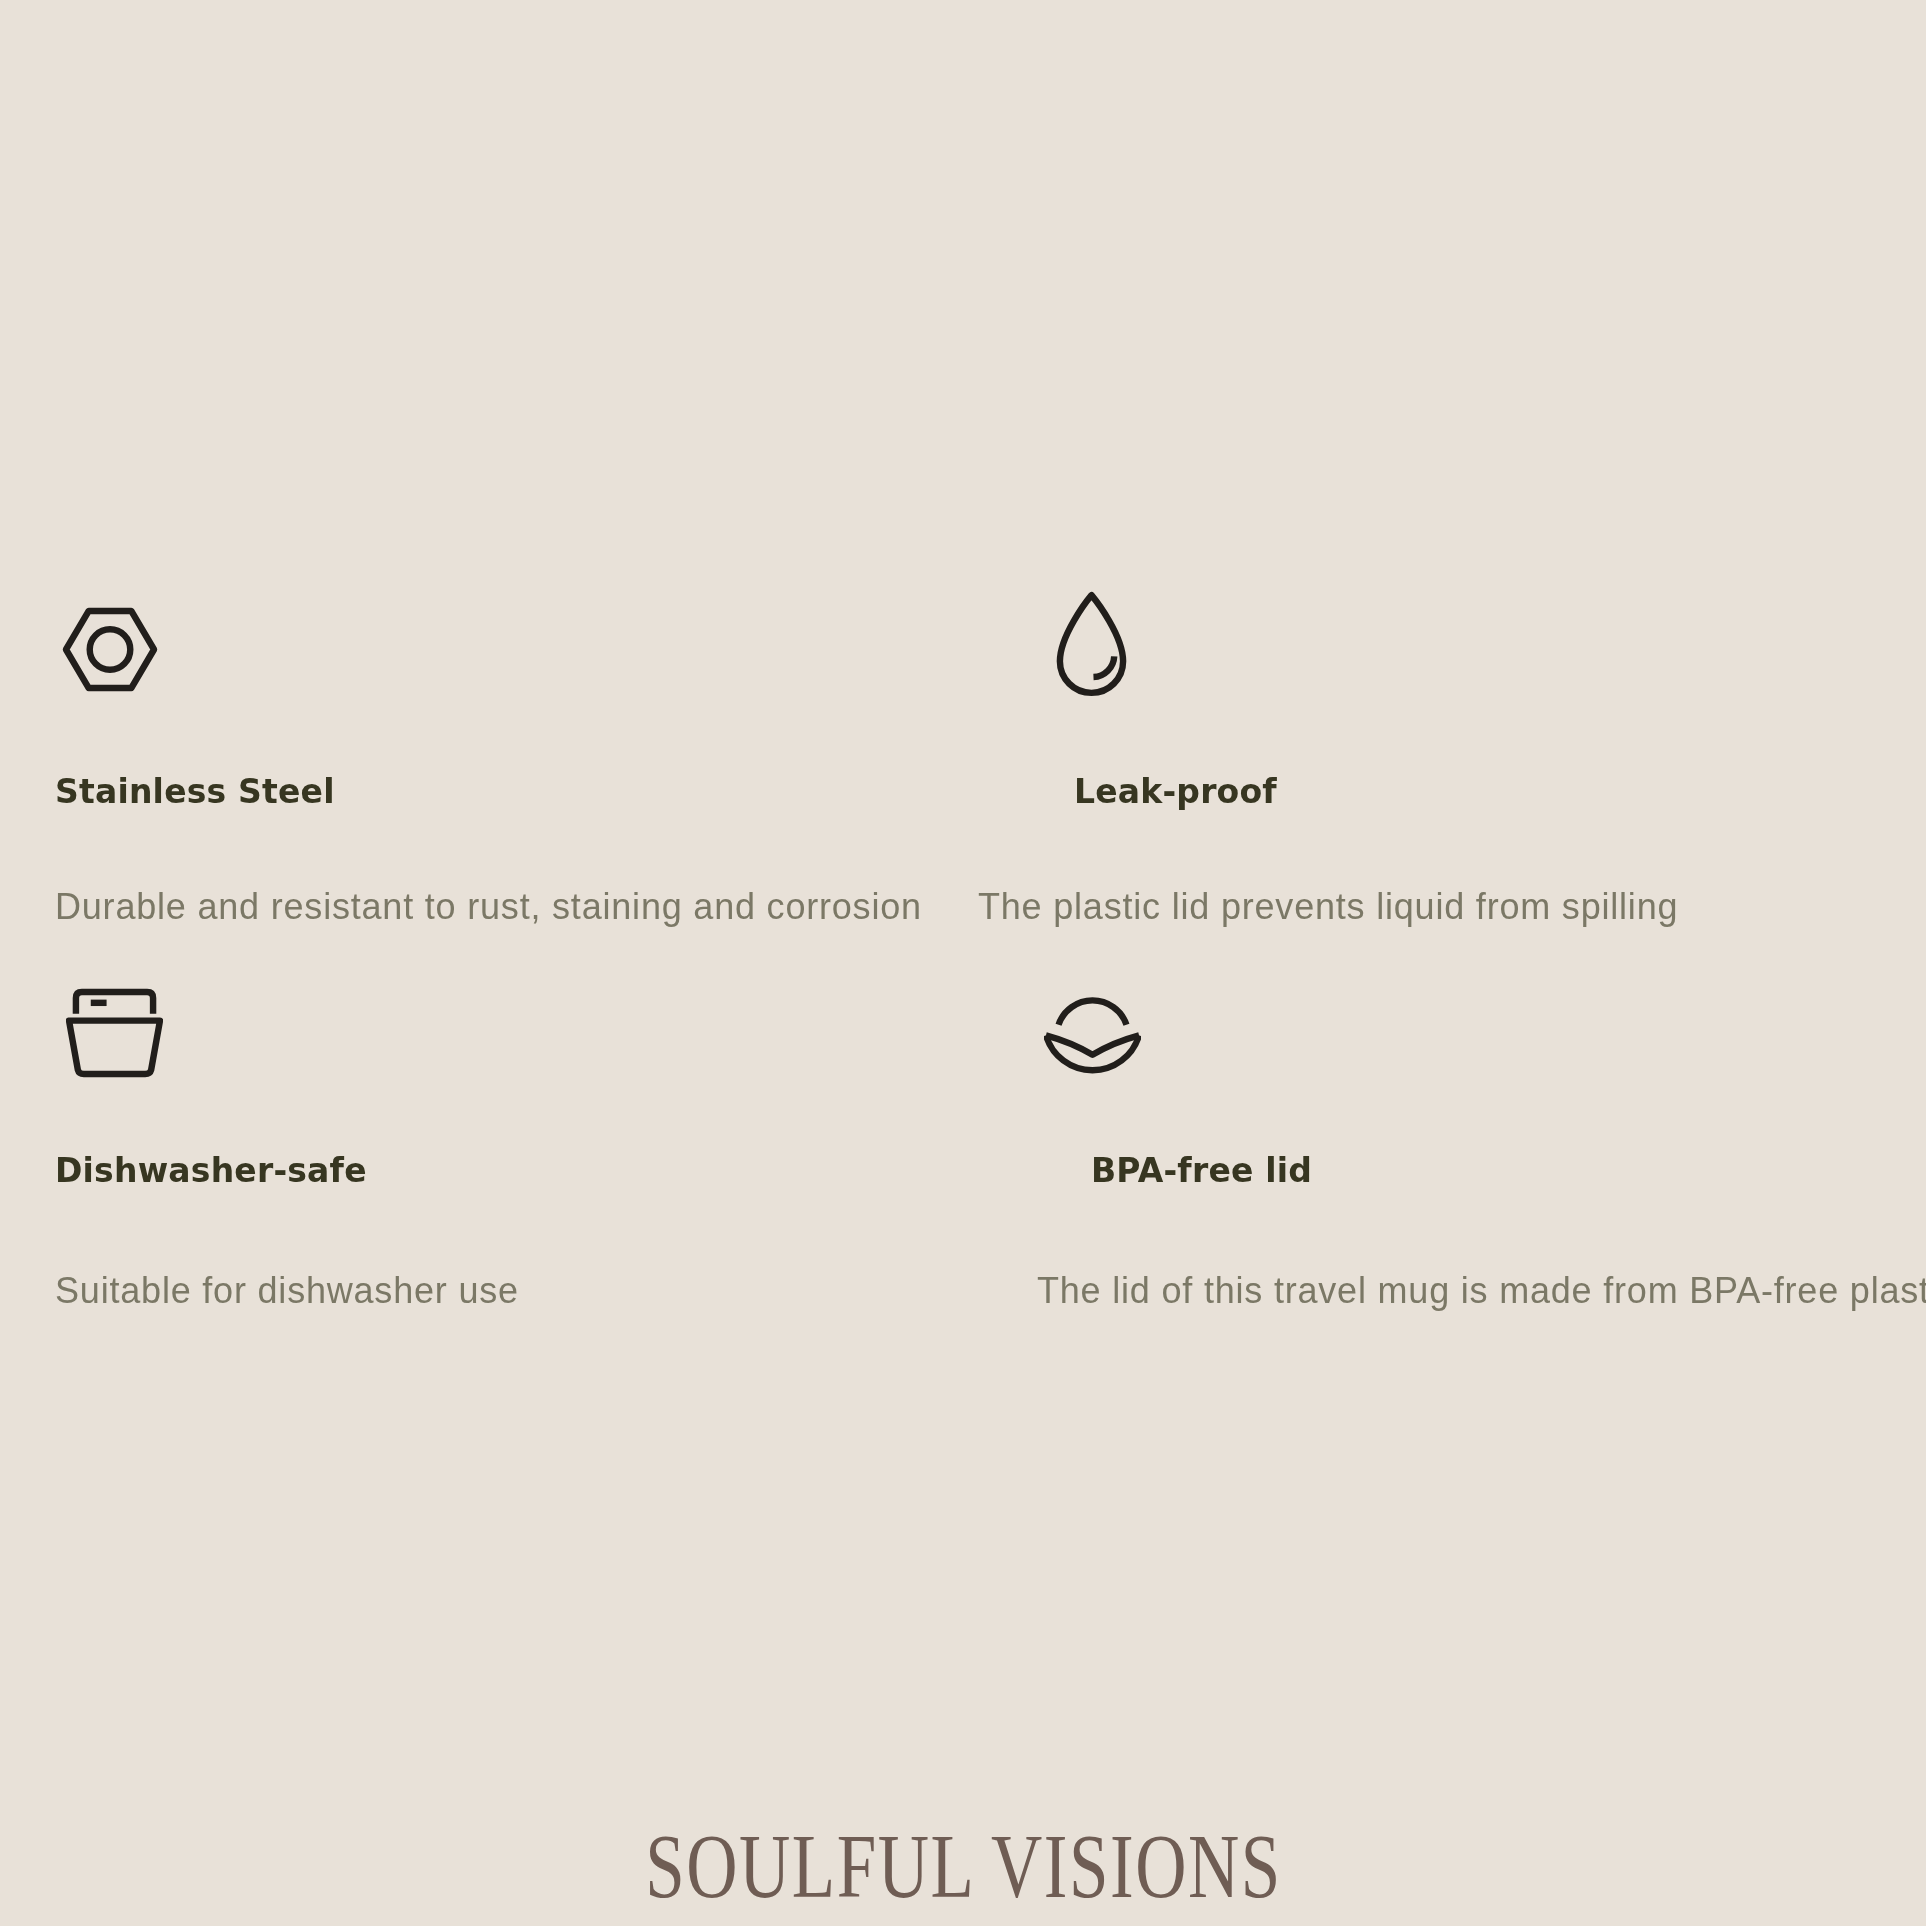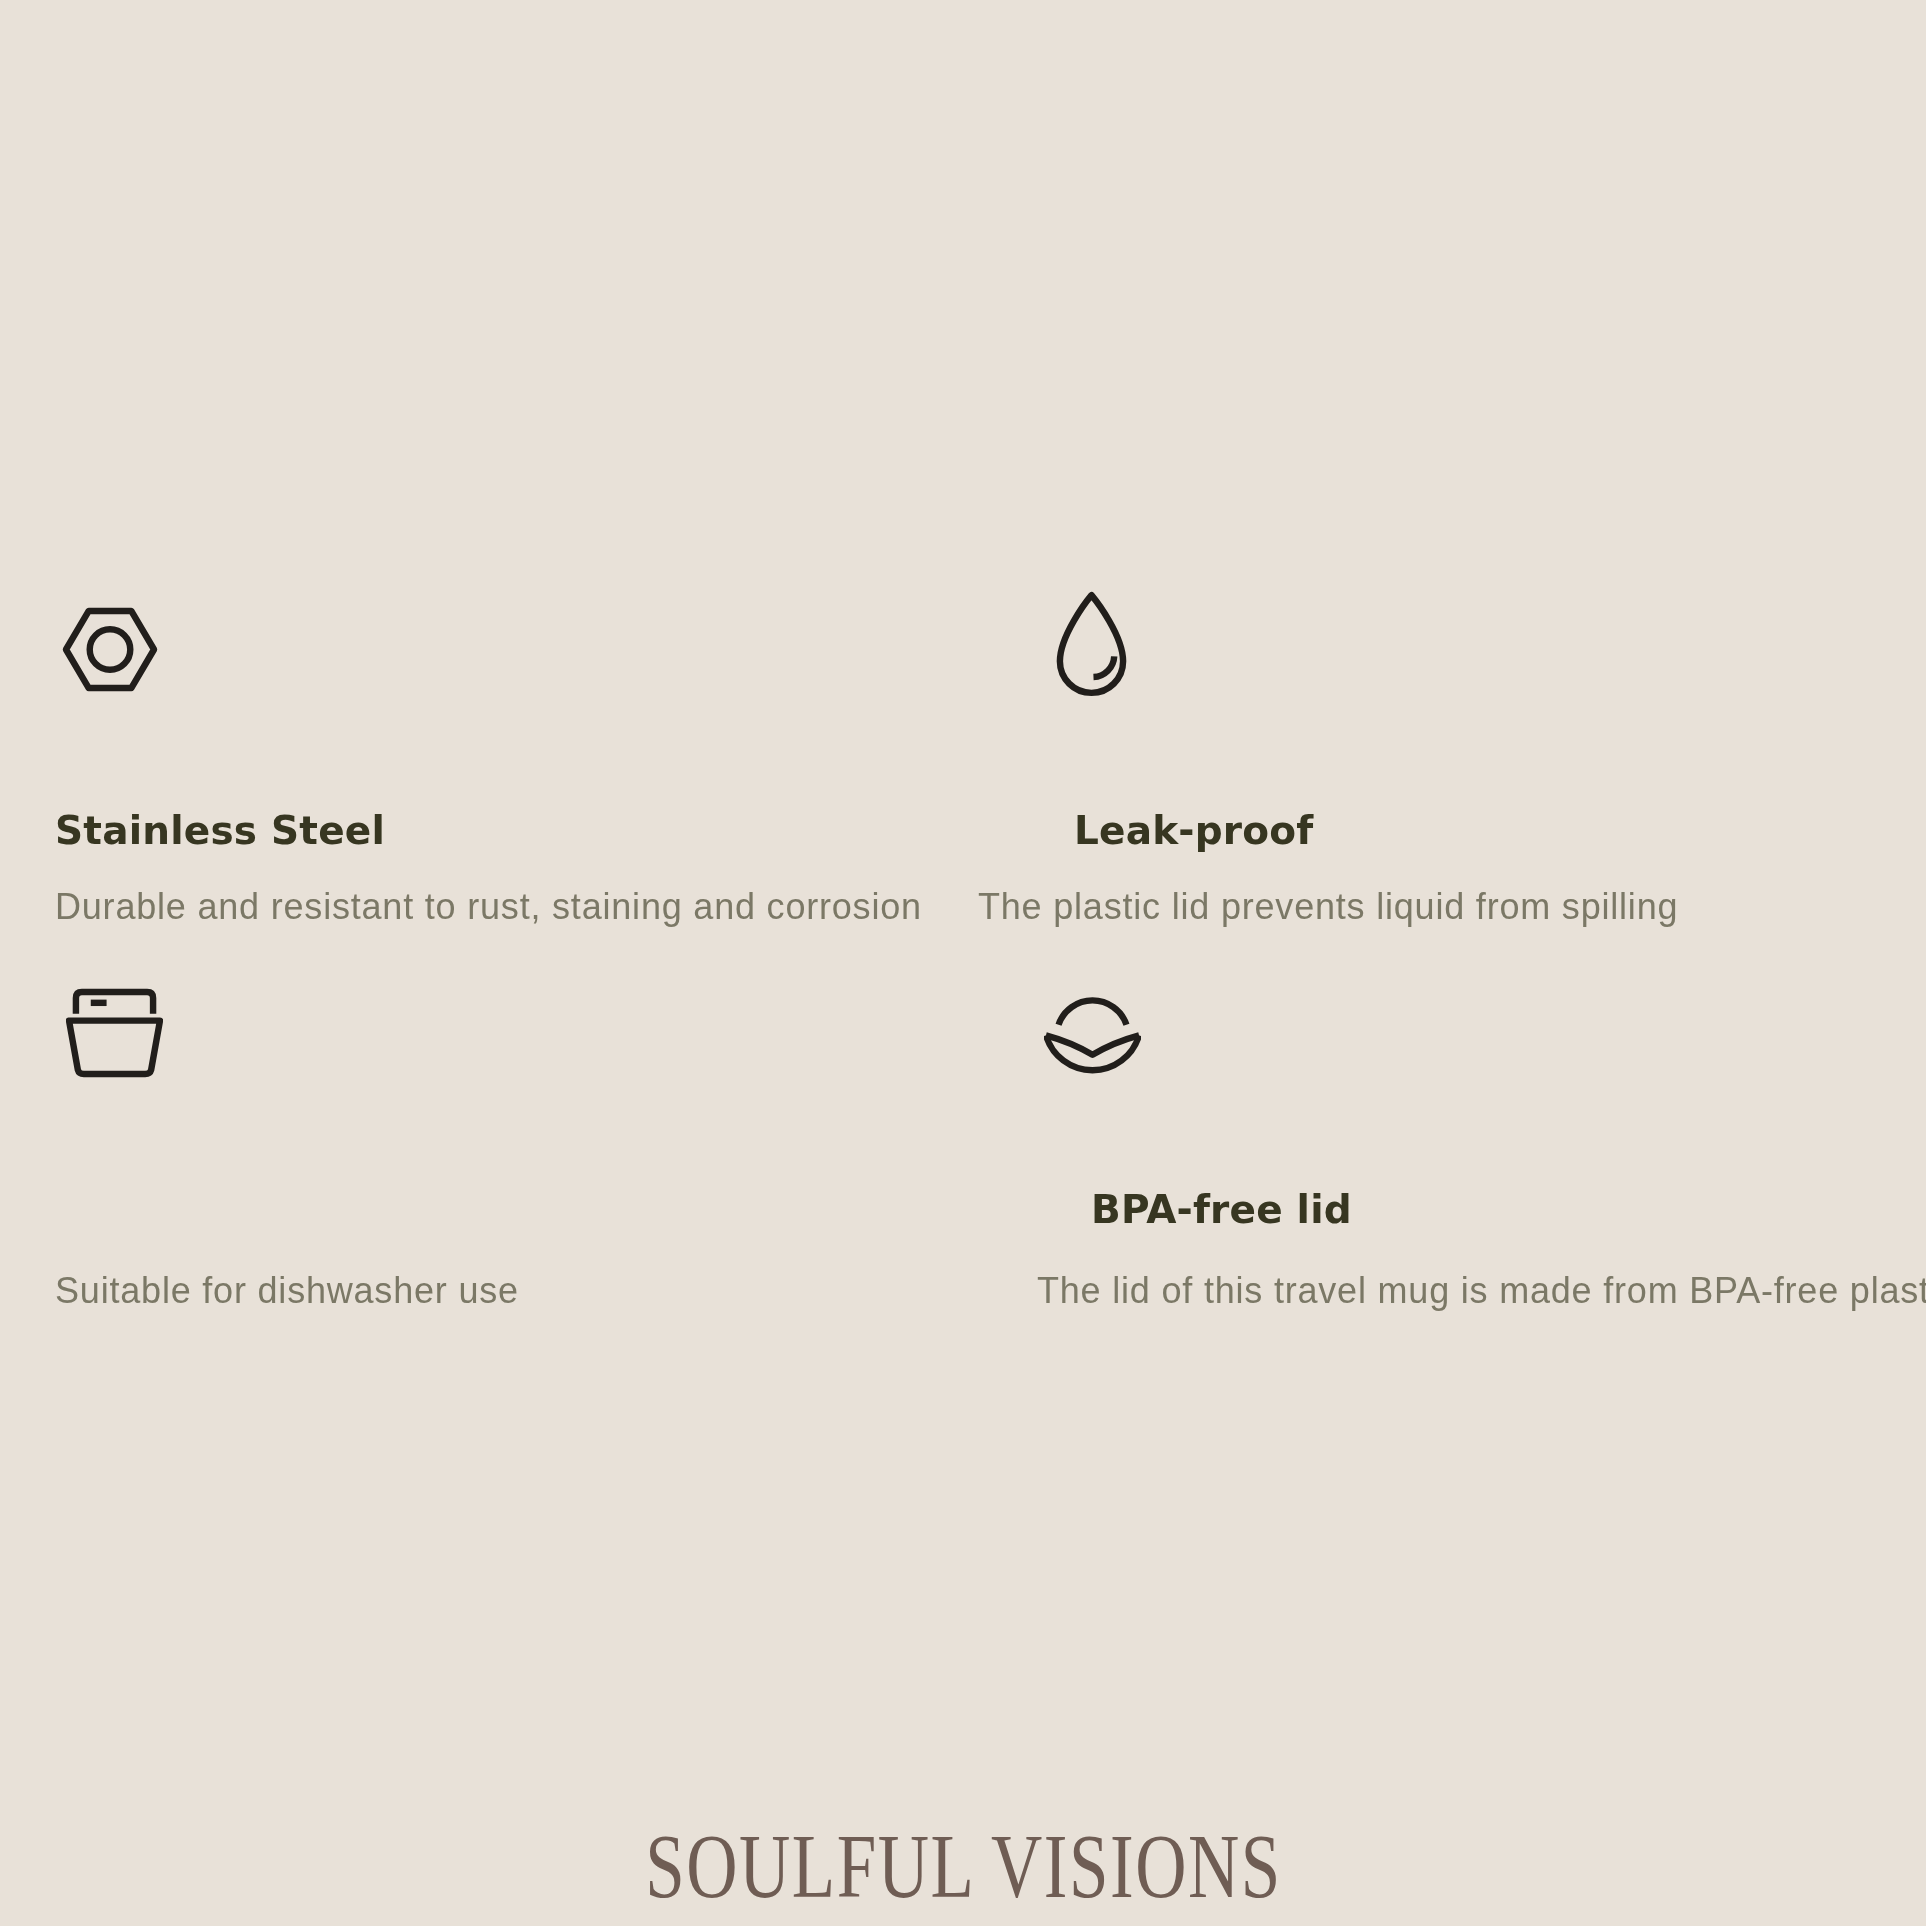--- a/index.html
+++ b/index.html
@@ -17,26 +17,25 @@
     background:var(--bg);
     overflow:hidden;
     font-family:"Liberation Sans",sans-serif;
   }
   .abs{position:absolute;}
   .feature-icon{color:var(--icon);}
   .feature-icon svg{display:block;}
   .feature-title{
     font-family:"DejaVu Sans",sans-serif;
     font-weight:bold;
-    font-size:39px;
+    font-size:33px;
     line-height:1.1;
     letter-spacing:0.2px;
     color:var(--heading);
     white-space:nowrap;
-    margin-top:36px;
   }
   .feature-desc{
     font-family:"Liberation Sans",sans-serif;
     font-weight:normal;
     font-size:36px;
     line-height:1.1;
     letter-spacing:0.8px;
     color:var(--body);
     white-space:nowrap;
   }
@@ -77,20 +76,21 @@
   <div class="abs feature-title" style="left:1074px;top:774px;">Leak-proof</div>
   <div class="abs feature-desc" style="left:978px;top:887px;">The plastic lid prevents liquid from spilling</div>
 
   <div class="abs feature-icon" style="left:66px;top:987px;width:97px;height:91px;">
     <svg width="97" height="91" viewBox="0 0 98 92" fill="none" stroke="currentColor" stroke-width="6.5" stroke-linejoin="round" stroke-linecap="butt">
       <path d="M 10 27 L 10 11 Q 10 5 16 5 L 82 5 Q 88 5 88 11 L 88 27"></path>
       <path d="M 25 16 L 41 16"></path>
       <path d="M 3 34 L 95 34 L 86 84 Q 85 88 80 88 L 18 88 Q 13 88 12 84 Z"></path>
     </svg>
   </div>
+  <div class="abs feature-title" style="left:55px;top:1153px;">Dishwasher-safe</div>
   <div class="abs feature-desc" style="left:55px;top:1271px;">Suitable for dishwasher use</div>
 
   <div class="abs feature-icon" style="left:1044px;top:985px;width:97px;height:91px;">
     <svg width="97" height="91" viewBox="0 0 100 92" fill="none" stroke="currentColor" stroke-width="6.5" stroke-linejoin="round" stroke-linecap="butt">
       <path d="M 15 40 A 37 37 0 0 1 85 40"></path>
       <path d="M 2 51 A 50 50 0 0 0 98 51"></path>
       <path d="M 2 51 Q 28 58 50 71 Q 72 58 98 51"></path>
     </svg>
   </div>
   <div class="abs feature-title" style="left:1091px;top:1153px;">BPA-free lid</div>

